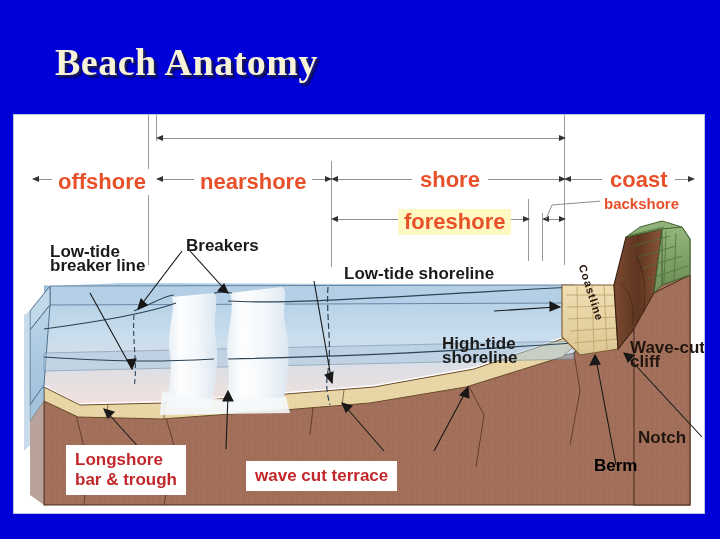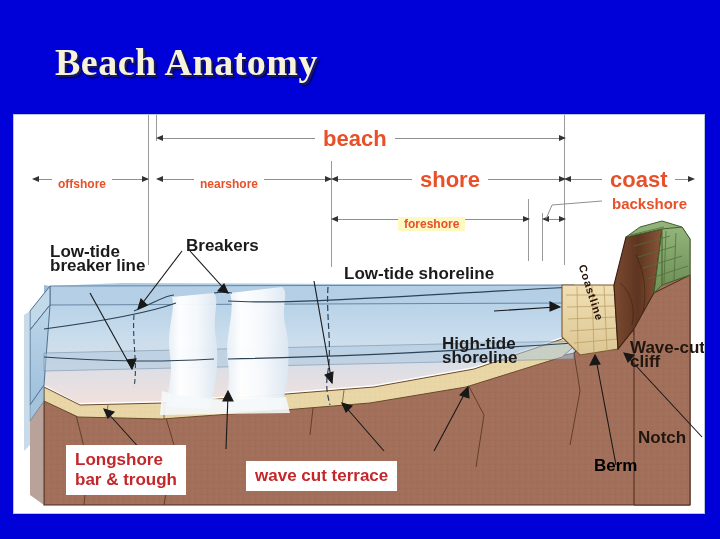--- a/index.html
+++ b/index.html
@@ -26,22 +26,22 @@
     position:absolute;left:13px;top:114px;width:692px;height:400px;
     background:#ffffff;
     border:1px solid #b9c4dd;
     box-sizing:border-box;
     overflow:hidden;
   }
 
   
   .zlab{position:absolute;color:#e8502a;font-weight:bold;white-space:nowrap;}
   .zlab.big{font-size:22px;}
-  .zlab.mid{font-size:12px;margin-top:8px;}
-  .zlab.sm{font-size:14px;margin-left:8px;}
+  .zlab.mid{font-size:22px;}
+  .zlab.sm{font-size:14px;}
 
   
   .vline{position:absolute;width:1px;background:#9a9a9a;}
   .hline{position:absolute;height:1px;background:#8f8f8f;}
   .arw{position:absolute;width:0;height:0;}
   .arw.l{border-top:3.5px solid transparent;border-bottom:3.5px solid transparent;border-right:7px solid #333;}
   .arw.r{border-top:3.5px solid transparent;border-bottom:3.5px solid transparent;border-left:7px solid #333;}
 
   
   .clab{position:absolute;color:#1b1b1b;font-size:17px;font-weight:bold;line-height:14px;white-space:nowrap;}
@@ -256,21 +256,20 @@
     <div class="vline" style="left:134px;top:0px;height:150px;"></div>
     <div class="vline" style="left:142px;top:0px;height:26px;"></div>
     <div class="vline" style="left:317px;top:46px;height:106px;"></div>
     <div class="vline" style="left:514px;top:84px;height:62px;"></div>
     <div class="vline" style="left:550px;top:0px;height:150px;"></div>
     <div class="vline" style="left:528px;top:98px;height:48px;"></div>
 
     <div class="hline" style="left:146px;top:23px;width:404px;"></div>
     <div class="arw l" style="left:142px;top:20px;"></div>
     <div class="arw r" style="left:545px;top:20px;"></div>
-    <div class="zlab big" style="left:301px;top:11px;background:#fff;padding:0 8px;">beach</div>
 
     <div class="hline" style="left:22px;top:64px;width:112px;"></div>
     <div class="arw l" style="left:18px;top:61px;"></div>
     <div class="arw r" style="left:128px;top:61px;"></div>
     <div class="zlab mid" style="left:38px;top:54px;background:#fff;padding:0 6px;">offshore</div>
 
     <div class="hline" style="left:146px;top:64px;width:171px;"></div>
     <div class="arw l" style="left:142px;top:61px;"></div>
     <div class="arw r" style="left:311px;top:61px;"></div>
     <div class="zlab mid" style="left:180px;top:54px;background:#fff;padding:0 6px;">nearshore</div>

